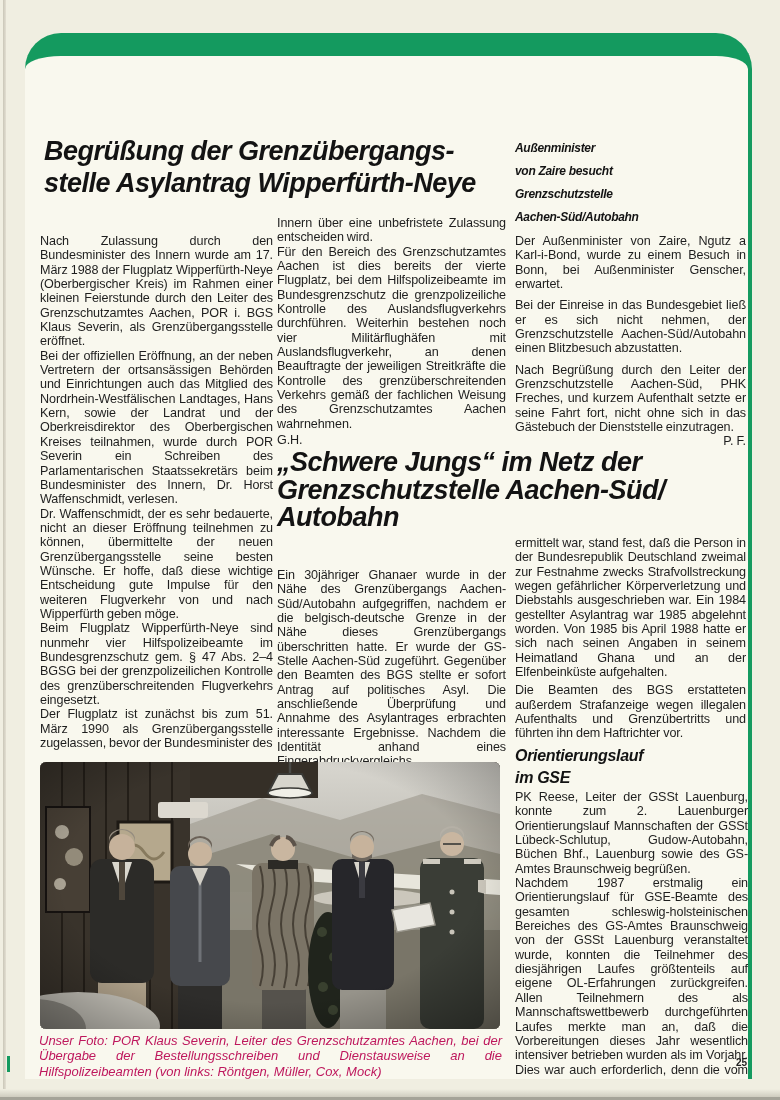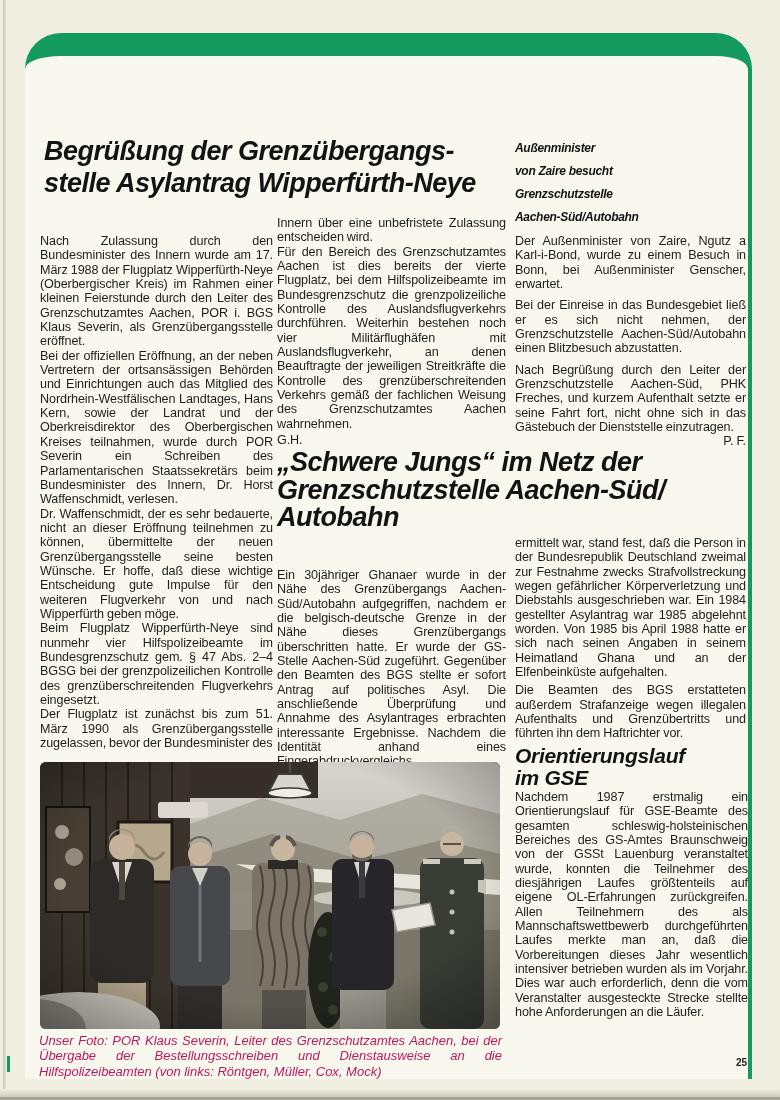--- a/index.html
+++ b/index.html
@@ -27,21 +27,21 @@
     border-radius:36px 36px 0 0;
   }
 
   .headline{
     position:absolute;font-weight:bold;font-style:italic;
     color:#131313;letter-spacing:-0.5px;
   }
   .headline span{display:block;}
   .h-large{font-size:27px;line-height:27.5px;}
   .h-med{font-size:12px;line-height:23px;letter-spacing:-0.3px;}
-  .h-ol{font-size:21px;line-height:22px;letter-spacing:-0.3px;}
+  .h-ol{font-size:16px;line-height:22px;letter-spacing:-0.3px;}
   #h-flugplatz{left:44px;top:135px;width:470px;line-height:32px;}
 
   .col{
     position:absolute;text-align:justify;
     font-size:12.6px;line-height:14.35px;
     letter-spacing:-0.1px;word-spacing:-0.4px;
     color:#1e1e1e;
     hyphens:auto;-webkit-hyphens:auto;
   }
   .col p{margin:0;}
@@ -125,20 +125,21 @@
 <div id="sjc2" class="col" lang="de">
   <p>ermittelt war, stand fest, daß die Person in der Bundesrepublik Deutschland zweimal zur Festnahme zwecks Strafvollstreckung wegen gefährlicher Körperverletzung und Diebstahls ausgeschrieben war. Ein 1984 gestellter Asylantrag war 1985 abgelehnt worden. Von 1985 bis April 1988 hatte er sich nach seinen Angaben in seinem Heimatland Ghana und an der Elfenbeinküste aufgehalten.</p>
   <p>Die Beamten des BGS erstatteten außerdem Strafanzeige wegen illegalen Aufenthalts und Grenzübertritts und führten ihn dem Haftrichter vor.</p>
 </div>
 
 <div id="ol-h" class="headline h-ol">
   <span>Orientierungslauf</span>
   <span>im GSE</span>
 </div>
 <div id="ol-body" class="col" lang="de">
+  <p>PK Reese, Leiter der GSSt Lauenburg, konnte zum 2. Lauenburger Orientierungslauf Mannschaften der GSSt Lübeck-Schlutup, Gudow-Autobahn, Büchen Bhf., Lauenburg sowie des GS-Amtes Braunschweig begrüßen.</p>
   <p>Nachdem 1987 erstmalig ein Orientierungslauf für GSE-Beamte des gesamten schleswig-holsteinischen Bereiches des GS-Amtes Braunschweig von der GSSt Lauenburg veranstaltet wurde, konnten die Teilnehmer des diesjährigen Laufes größtenteils auf eigene OL-Erfahrungen zurückgreifen. Allen Teilnehmern des als Mannschaftswettbewerb durchgeführten Laufes merkte man an, daß die Vorbereitungen dieses Jahr wesentlich intensiver betrieben wurden als im Vorjahr. Dies war auch erforderlich, denn die vom Veranstalter ausgesteckte Strecke stellte hohe Anforderungen an die Läufer.</p>
 </div>
 
 <div class="photo">
   <svg width="460" height="267" viewBox="0 0 460 267" xmlns="http://www.w3.org/2000/svg">
     <defs>
       <linearGradient id="sky" x1="0" y1="0" x2="0" y2="1">
         <stop offset="0" stop-color="#d8d6cf"></stop>
         <stop offset="1" stop-color="#8f8c84"></stop>
       </linearGradient>

